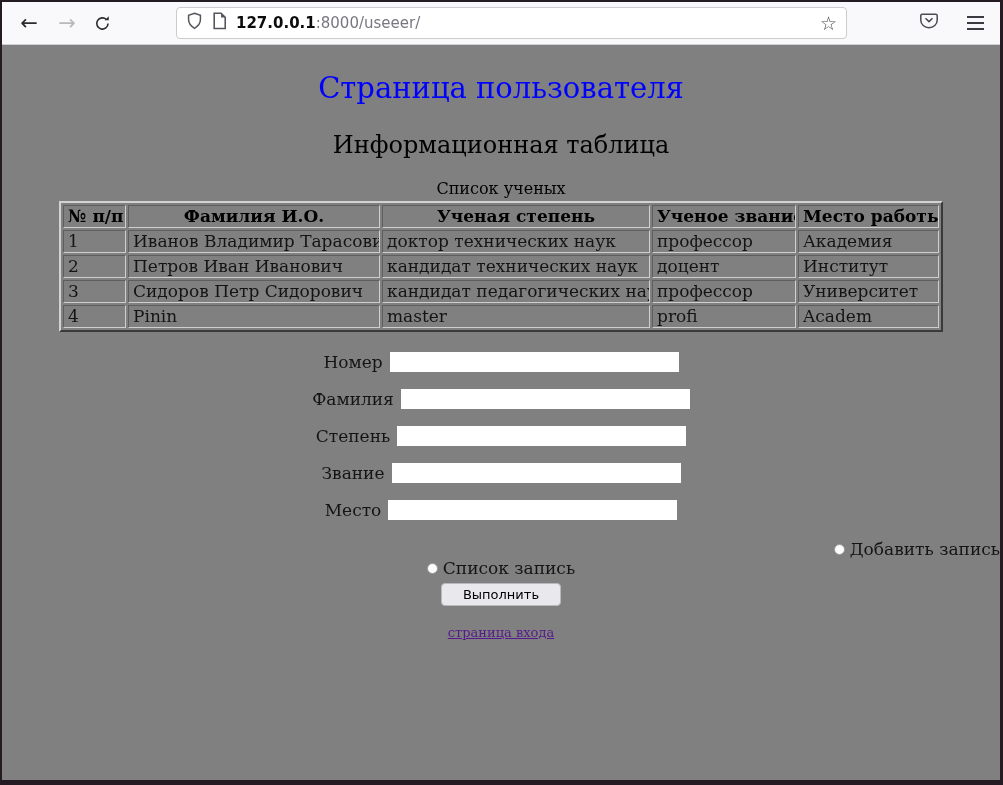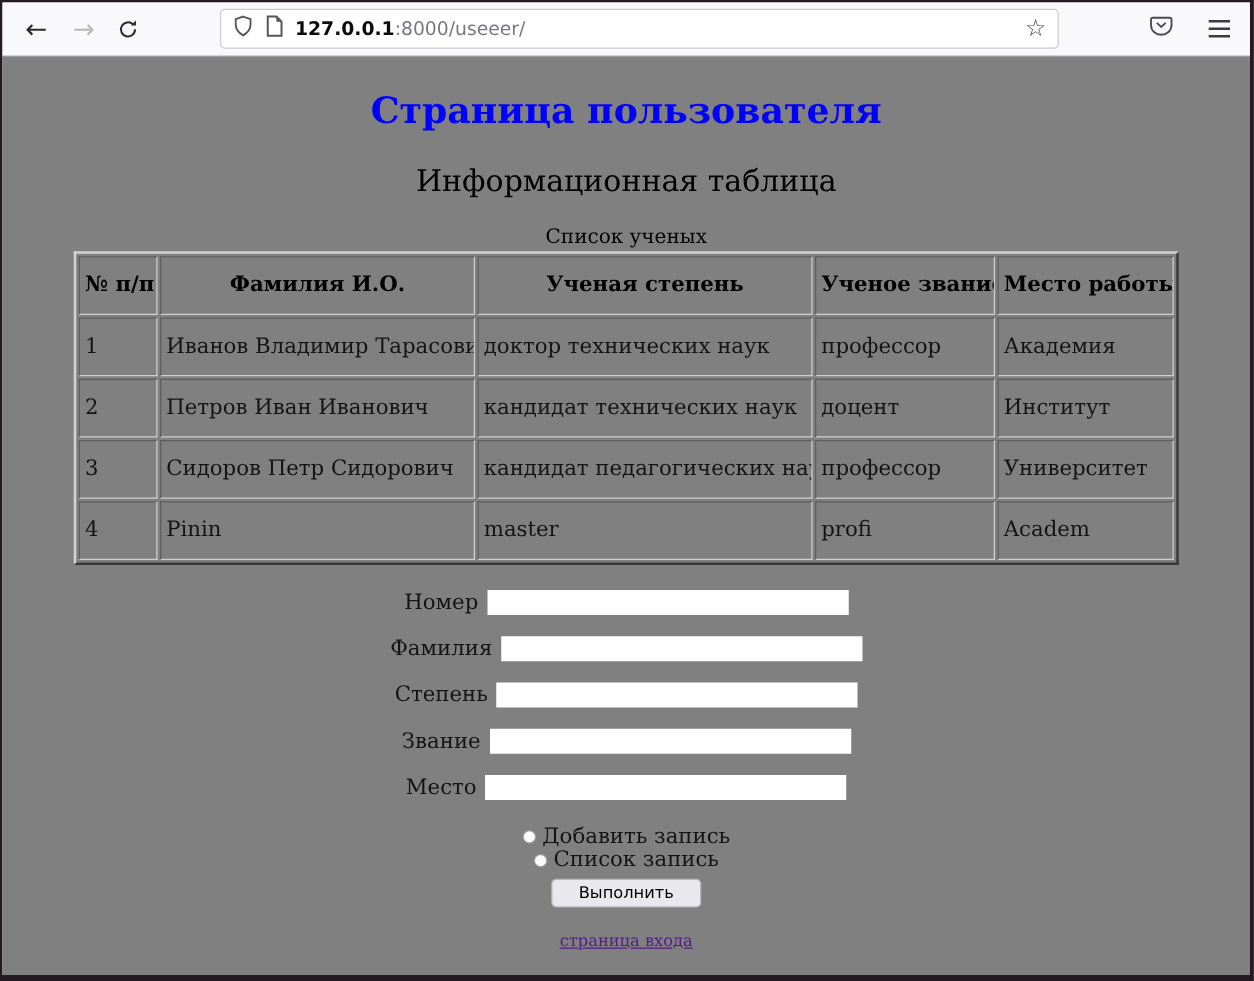--- a/index.html
+++ b/index.html
@@ -32,47 +32,47 @@
   .url-path { color:#777780; }
   .star { font-size:19px; color:#45454b; line-height:19px; user-select:none; }
   .after-url { display:flex; align-items:center; gap:28px; margin-left:72px; padding-right:16px; }
   .hamburger { display:flex; flex-direction:column; gap:4px; }
   .hamburger i { display:block; width:17px; height:2px; background:#3b3b41; }
   
   .page {
     flex:1; background:#808080; overflow:hidden; text-align:center;
     font-family:"DejaVu Serif","Liberation Serif",serif; color:#111111;
   }
-  h1.title { margin:26px 0 0; font-size:29px; font-weight:bold; color:#0000ff; }
+  h1.title { margin:26px 0 0; font-size:29px; font-weight:normal; color:#0000ff; }
   h2.subtitle { margin:26px 0 0; font-size:24px; font-weight:normal; color:#000000; }
   .table-caption { margin-top:20px; font-size:16px; color:#000000; }
   table.scientists {
     margin:3px auto 0; width:868px; table-layout:fixed;
     border-collapse:separate; border-spacing:2px;
     border-style:solid; border-width:2px;
     border-color:#d2d2d2 #3a3a3a #3a3a3a #d2d2d2;
   }
   table.scientists th, table.scientists td {
     border-style:solid; border-width:1px;
     border-color:#5e5e5e #cfcfcf #cfcfcf #5e5e5e;
-    font-size:17px; line-height:21px; padding:12px 4px;
+    font-size:17px; line-height:21px; padding:0 4px;
     overflow:hidden; white-space:nowrap;
   }
   table.scientists th { font-weight:bold; text-align:center; color:#000; }
   table.scientists td { text-align:left; color:#141414; }
   
   .form-row { display:flex; justify-content:center; align-items:center; margin-top:17px; }
   .form-row.first { margin-top:20px; }
   .form-row label { font-size:17px; margin-right:7px; color:#141414; }
   .form-row input[type=text] {
     width:289px; height:20px; border:0; background:#ffffff;
     padding:0 3px; font-size:14px; box-sizing:border-box;
   }
   .radio-row { display:flex; justify-content:center; align-items:center; gap:5px; line-height:19px; margin-top:0; }
-  .radio-row.first { margin-top:20px; }
+  .radio-row.first { margin-top:20px;justify-content:flex-end; }
   .radio-dot {
     width:11px; height:11px; border-radius:50%; background:#fdfdfd;
     border:1px solid #97979c; box-sizing:border-box; flex:none;
   }
   .radio-label { font-size:17px; color:#141414; }
   .button-row { margin-top:5px; }
   .exec-btn {
     font-family:"DejaVu Sans","Liberation Sans",sans-serif; font-size:13px;
     background:#e9e9ed; border:1px solid #b8b8be; border-radius:4px;
     padding:3px 21px; color:#000;

